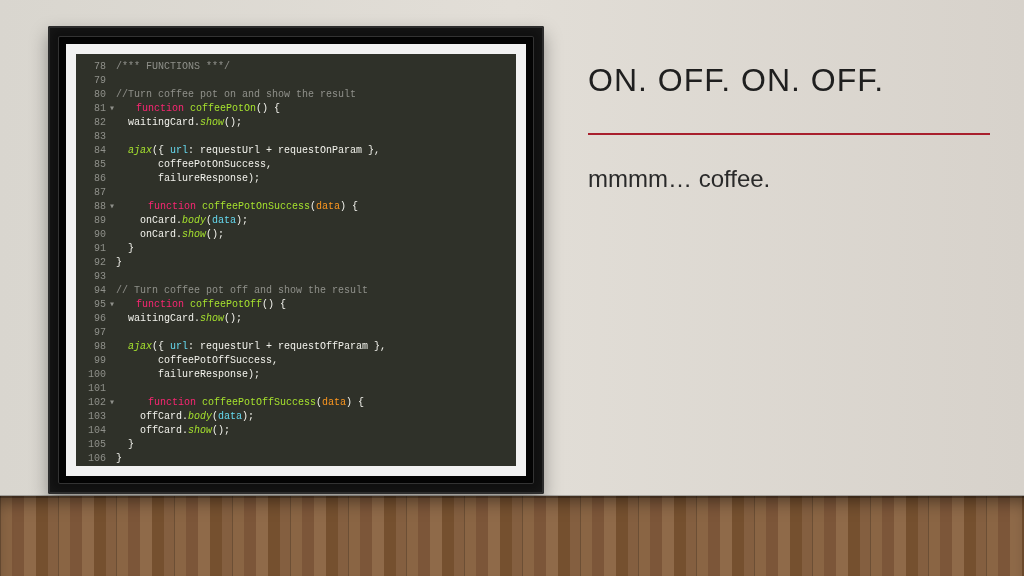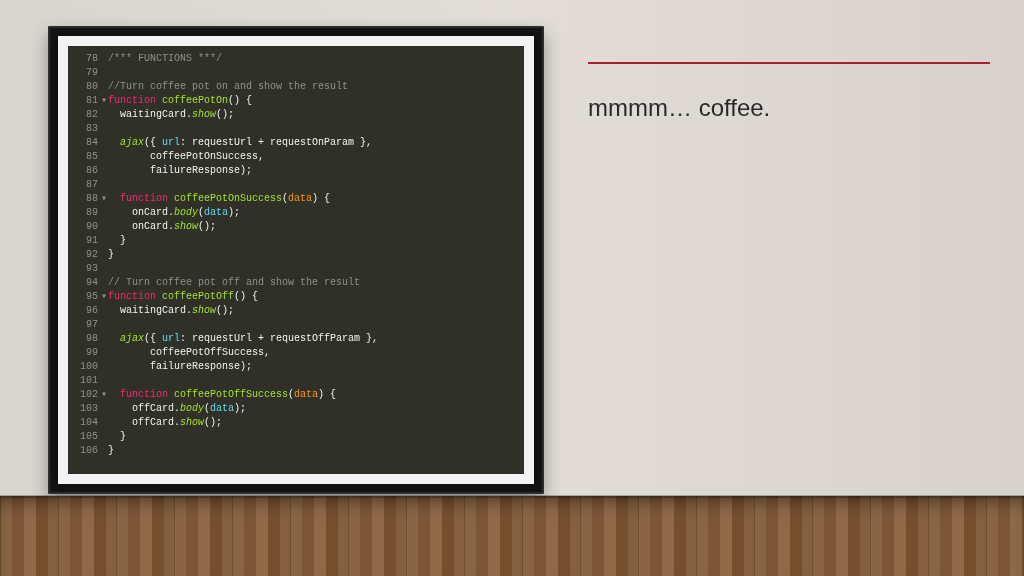--- a/index.html
+++ b/index.html
@@ -52,20 +52,21 @@
     box-sizing: border-box;
     box-shadow:
       0 8px 18px rgba(0,0,0,0.35),
       inset 0 0 0 2px #2c2c2c,
       inset 0 0 14px rgba(255,255,255,0.05);
   }
   .frame-inner {
     width: 100%;
     height: 100%;
     background: #050505;
+    padding: 8px;
     box-sizing: border-box;
     border-radius: 2px;
     box-shadow:
       inset 0 0 0 1px #333,
       inset 0 0 10px rgba(0,0,0,0.6);
   }
   .mat {
     width: 100%;
     height: 100%;
     background: #f2f2f2;
@@ -93,21 +94,21 @@
     margin-right: 10px;
     user-select: none;
   }
   .fold {
     color: #8f908a;
     display: inline-block;
     width: 6px;
     margin-left: -7px;
     margin-right: 1px;
   }
-  .kw   { color: #f92672; }   
+  .kw   { color: #f92672; margin-left: 20px; }   
   .fn   { color: #a6e22e; }   
   .prop { color: #a6e22e; font-style: italic; }   
   .param{ color: #fd971f; }   
   .id   { color: #66d9ef; }   
   .cmt  { color: #8f908a; }   
   .punc { color: #f2f2ec; }
 
   
   .text-col {
     position: absolute;
@@ -144,18 +145,19 @@
 
   <div class="frame">
     <div class="frame-inner">
       <div class="mat">
         <div class="editor" id="editor"><span class="line"><span class="gutter">78</span><span class="fold"> </span><span class="cmt">/*** FUNCTIONS ***/</span></span><span class="line"><span class="gutter">79</span><span class="fold"> </span></span><span class="line"><span class="gutter">80</span><span class="fold"> </span><span class="cmt">//Turn coffee pot on and show the result</span></span><span class="line"><span class="gutter">81</span><span class="fold">▾</span><span class="kw">function</span><span class="punc"> </span><span class="fn">coffeePotOn</span><span class="punc">() {</span></span><span class="line"><span class="gutter">82</span><span class="fold"> </span><span class="punc">  waitingCard.</span><span class="prop">show</span><span class="punc">();</span></span><span class="line"><span class="gutter">83</span><span class="fold"> </span></span><span class="line"><span class="gutter">84</span><span class="fold"> </span><span class="punc">  </span><span class="prop">ajax</span><span class="punc">({ </span><span class="id">url</span><span class="punc">: requestUrl + requestOnParam },</span></span><span class="line"><span class="gutter">85</span><span class="fold"> </span><span class="punc">       coffeePotOnSuccess,</span></span><span class="line"><span class="gutter">86</span><span class="fold"> </span><span class="punc">       failureResponse);</span></span><span class="line"><span class="gutter">87</span><span class="fold"> </span></span><span class="line"><span class="gutter">88</span><span class="fold">▾</span><span class="punc">  </span><span class="kw">function</span><span class="punc"> </span><span class="fn">coffeePotOnSuccess</span><span class="punc">(</span><span class="param">data</span><span class="punc">) {</span></span><span class="line"><span class="gutter">89</span><span class="fold"> </span><span class="punc">    onCard.</span><span class="prop">body</span><span class="punc">(</span><span class="id">data</span><span class="punc">);</span></span><span class="line"><span class="gutter">90</span><span class="fold"> </span><span class="punc">    onCard.</span><span class="prop">show</span><span class="punc">();</span></span><span class="line"><span class="gutter">91</span><span class="fold"> </span><span class="punc">  }</span></span><span class="line"><span class="gutter">92</span><span class="fold"> </span><span class="punc">}</span></span><span class="line"><span class="gutter">93</span><span class="fold"> </span></span><span class="line"><span class="gutter">94</span><span class="fold"> </span><span class="cmt">// Turn coffee pot off and show the result</span></span><span class="line"><span class="gutter">95</span><span class="fold">▾</span><span class="kw">function</span><span class="punc"> </span><span class="fn">coffeePotOff</span><span class="punc">() {</span></span><span class="line"><span class="gutter">96</span><span class="fold"> </span><span class="punc">  waitingCard.</span><span class="prop">show</span><span class="punc">();</span></span><span class="line"><span class="gutter">97</span><span class="fold"> </span></span><span class="line"><span class="gutter">98</span><span class="fold"> </span><span class="punc">  </span><span class="prop">ajax</span><span class="punc">({ </span><span class="id">url</span><span class="punc">: requestUrl + requestOffParam },</span></span><span class="line"><span class="gutter">99</span><span class="fold"> </span><span class="punc">       coffeePotOffSuccess,</span></span><span class="line"><span class="gutter">100</span><span class="fold"> </span><span class="punc">       failureResponse);</span></span><span class="line"><span class="gutter">101</span><span class="fold"> </span></span><span class="line"><span class="gutter">102</span><span class="fold">▾</span><span class="punc">  </span><span class="kw">function</span><span class="punc"> </span><span class="fn">coffeePotOffSuccess</span><span class="punc">(</span><span class="param">data</span><span class="punc">) {</span></span><span class="line"><span class="gutter">103</span><span class="fold"> </span><span class="punc">    offCard.</span><span class="prop">body</span><span class="punc">(</span><span class="id">data</span><span class="punc">);</span></span><span class="line"><span class="gutter">104</span><span class="fold"> </span><span class="punc">    offCard.</span><span class="prop">show</span><span class="punc">();</span></span><span class="line"><span class="gutter">105</span><span class="fold"> </span><span class="punc">  }</span></span><span class="line"><span class="gutter">106</span><span class="fold"> </span><span class="punc">}</span></span></div>
       </div>
     </div>
   </div>
 
   <div class="text-col">
+    <h1 class="title">ON. OFF. ON. OFF.</h1>
     <div class="rule"></div>
     <p class="subtitle">mmmm… coffee.</p>
   </div>
 
   <div class="floor"></div>
 </div>
 
 </body></html>

